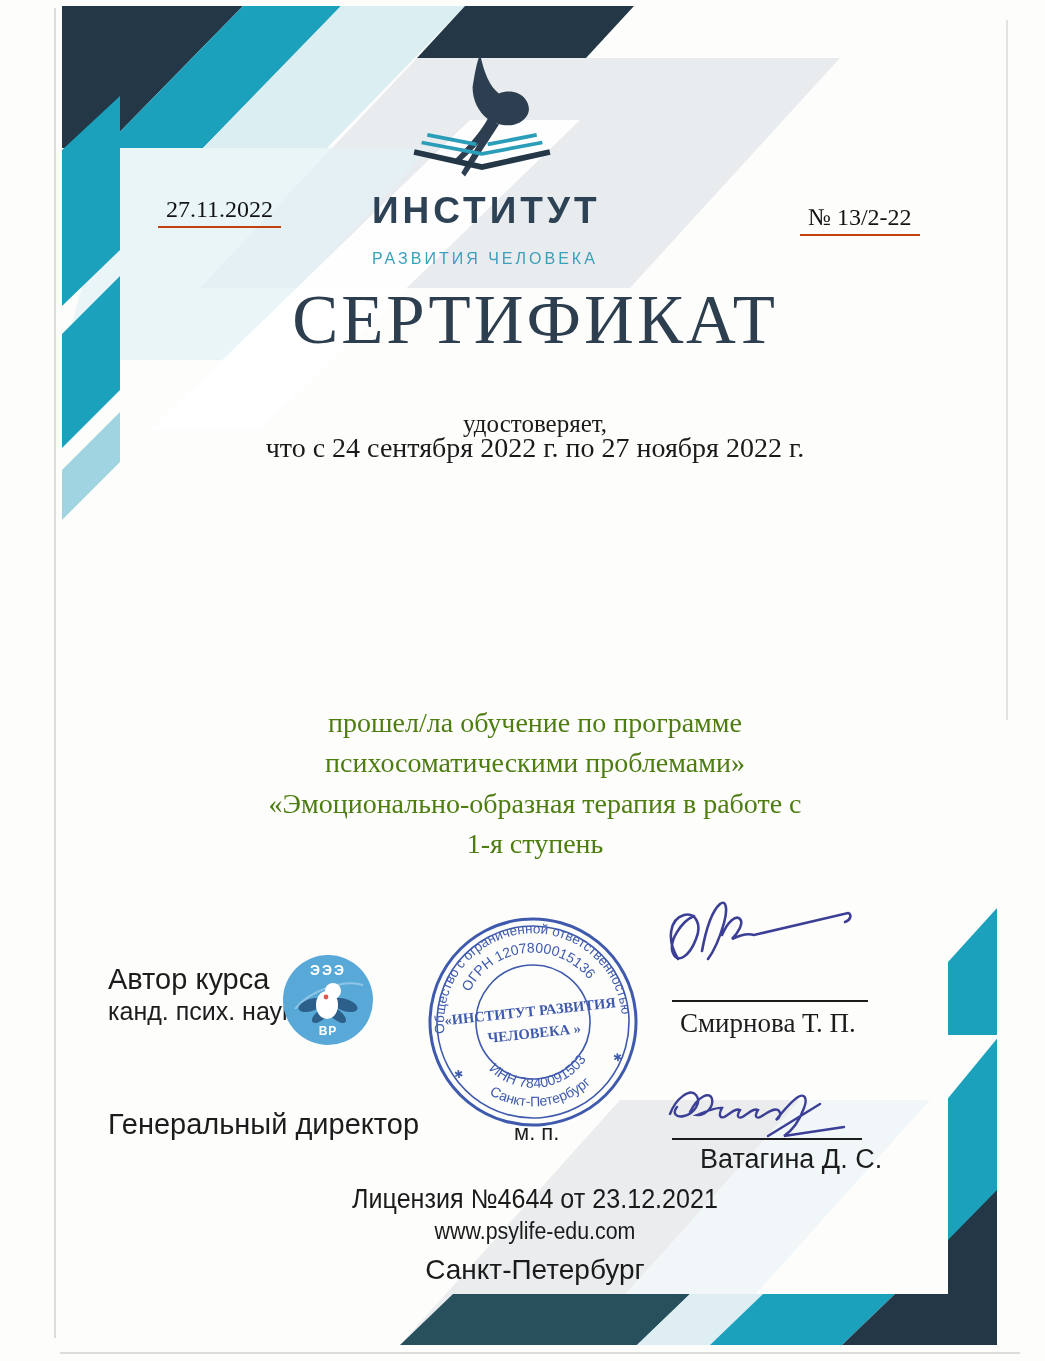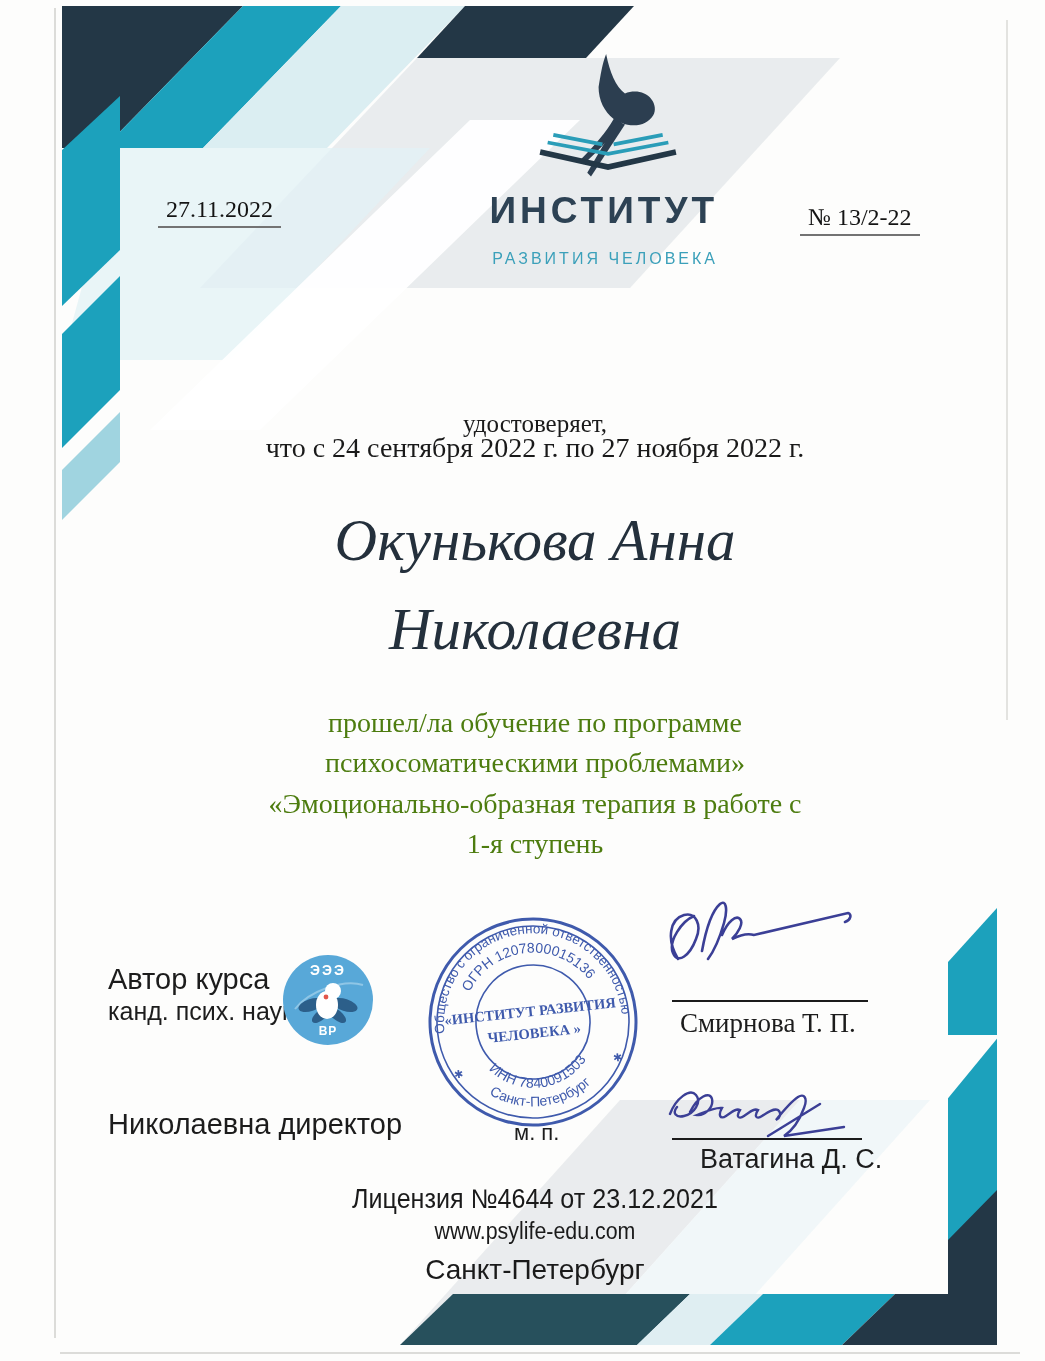--- a/index.html
+++ b/index.html
@@ -2,25 +2,25 @@
 <html><head>
 <meta charset="utf-8">
 <style>
   html,body{margin:0;padding:0;background:#e9e9e7;}
   .page{position:relative;width:1045px;height:1361px;background:#fdfdfc;overflow:hidden;
         font-family:"Liberation Serif", serif;color:#1a1a1a;}
   .deco{position:absolute;left:0;top:0;z-index:0;}
   .content{position:absolute;left:0;top:0;width:1045px;height:1361px;z-index:1;}
   .abs{position:absolute;}
   .centered{left:62px;width:946px;text-align:center;}
-  .underlined{display:inline-block;border-bottom:2px solid #737373;padding:0 8px 3px;}
+  .underlined{display:inline-block;border-bottom:2px solid #c2410c;padding:0 8px 3px;}
   .serif{font-family:"Liberation Serif", serif;}
   .sans{font-family:"Liberation Sans", sans-serif;}
   .date-no{font-size:24px;color:#141414;}
-  .logo-wrap{left:372px;top:52px;width:346px;text-align:right;}
+  .logo-wrap{left:372px;top:52px;width:346px;text-align:left;}
   .logo-title{font-family:"Liberation Sans",sans-serif;font-weight:bold;font-size:37px;
               letter-spacing:4px;color:#2d4254;margin-top:2px;}
   .logo-sub{font-family:"Liberation Sans",sans-serif;font-size:16px;letter-spacing:3px;
             color:#3ba0ba;margin-top:18px;}
   .big-title{top:281px;font-size:69px;letter-spacing:3px;color:#2d3e4f;font-weight:500;}
   .intro1{top:410px;font-size:25px;}
   .intro2{top:432px;font-size:28px;}
   .name{top:496px;font-size:59px;font-style:italic;color:#24303c;line-height:1.5;}
   .program{top:703px;font-size:28px;line-height:1.44;color:#4d7c0f;}
   .author-label{left:108px;top:963px;font-size:29px;color:#1c1c1c;}
@@ -87,28 +87,25 @@
         <path d="M38,106 L110,122 L182,106" stroke="#233746" stroke-width="6" fill="none"></path>
       </svg>
       <div class="logo-title">ИНСТИТУТ</div>
       <div class="logo-sub">РАЗВИТИЯ ЧЕЛОВЕКА</div>
     </div>
 
     <div class="abs date-no" style="left:800px;top:204px;">
       <span class="underlined">№ 13/2-22</span>
     </div>
 
+    <div class="abs centered big-title serif">СЕРТИФИКАТ</div>
 
     <div class="abs centered intro1 serif">удостоверяет,</div>
     <div class="abs centered intro2 serif">что с 24 сентября 2022 г. по 27 ноября 2022 г.</div>
 
-    <div class="abs centered name serif">
-      <div>Окунькова Анна</div>
-      <div>Николаевна</div>
-    </div>
 
     <div class="abs centered program serif">
       <div>прошел/ла обучение по программе</div>
       <div>психосоматическими проблемами»</div>
       <div>«Эмоционально-образная терапия в работе с</div>
       <div>1-я ступень</div>
     </div>
 
     <div class="abs sans author-label">Автор курса</div>
     <div class="abs sans author-degree">канд. псих. наук</div>
@@ -164,21 +161,21 @@
     <div class="abs sans mp">м. п.</div>
 
     <svg class="abs" style="left:658px;top:893px;" width="212" height="104" viewBox="0 0 212 104">
       <path d="M20,66 C8,46 12,26 26,22 C38,19 44,32 38,46 C32,62 20,72 15,60 C10,48 24,28 36,23
                M44,58 C48,36 54,18 62,11 C68,6 70,16 66,30 C62,44 56,58 50,66
                M64,42 C70,28 78,22 82,26 C86,30 80,40 74,46 C82,42 90,40 96,42 L190,20 C194,21 193,27 187,29" stroke="#3b3f96" stroke-width="2.6" fill="none" stroke-linecap="round"></path>
     </svg>
     <div class="sig-line" style="left:672px;top:1000px;width:196px;"></div>
     <div class="abs sans sig-name" style="left:680px;top:1008px;font-family:Liberation Serif, serif;">Смирнова Т. П.</div>
 
-    <div class="abs sans director">Николаевна директор</div>
+    <div class="abs sans director">Генеральный директор</div>
 
     <svg class="abs" style="left:656px;top:1072px;" width="212" height="70" viewBox="0 0 212 70">
       <path d="M14,42 C20,26 34,16 40,23 C46,30 38,42 28,44 C20,46 16,41 21,35
                M34,40 C42,24 54,19 56,27 C58,36 48,44 41,43 C51,39 60,35 66,36 C62,43 64,48 70,44 C76,40 80,36 84,38
                C80,44 82,48 88,44 C94,40 98,36 102,38 C98,44 100,48 106,44 C112,40 118,36 122,38 C126,41 124,46 120,48
                C128,38 136,29 142,25 C148,21 152,26 148,36 C144,47 137,58 128,64 L188,55
                M112,64 L164,32" stroke="#3b3f96" stroke-width="2.4" fill="none" stroke-linecap="round"></path>
     </svg>
     <div class="sig-line" style="left:672px;top:1138px;width:190px;"></div>
     <div class="abs sans sig-name" style="left:700px;top:1144px;">Ватагина Д. С.</div>

